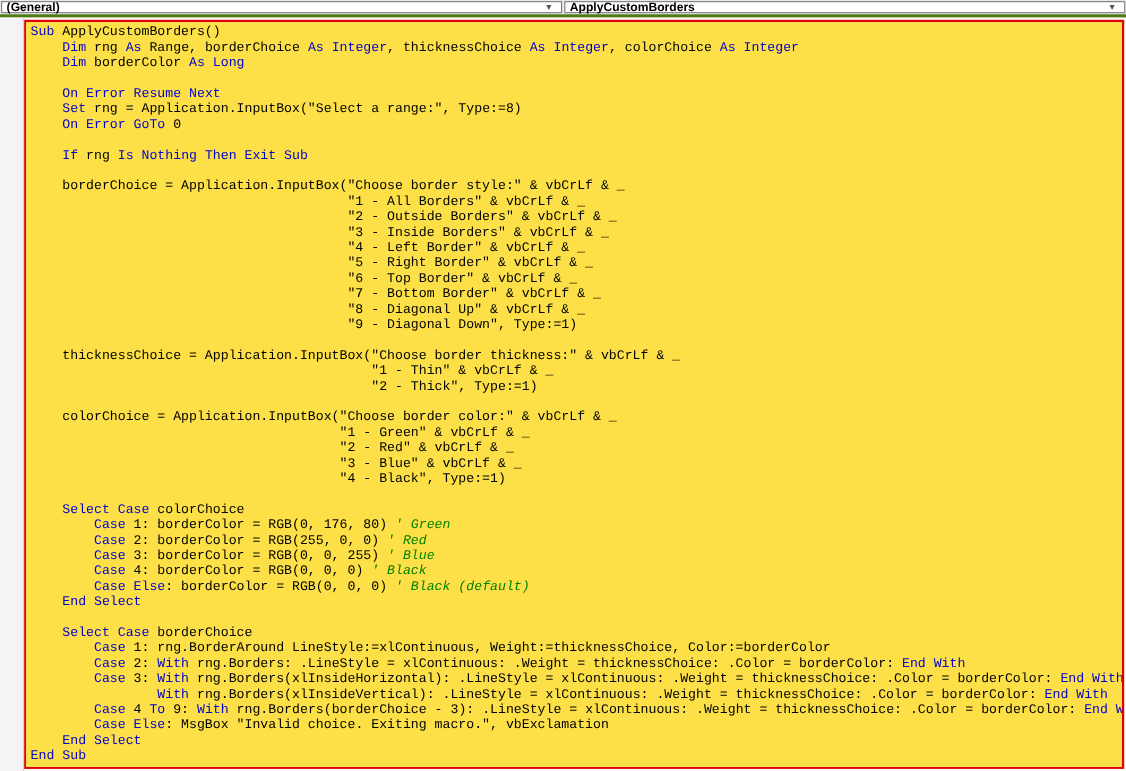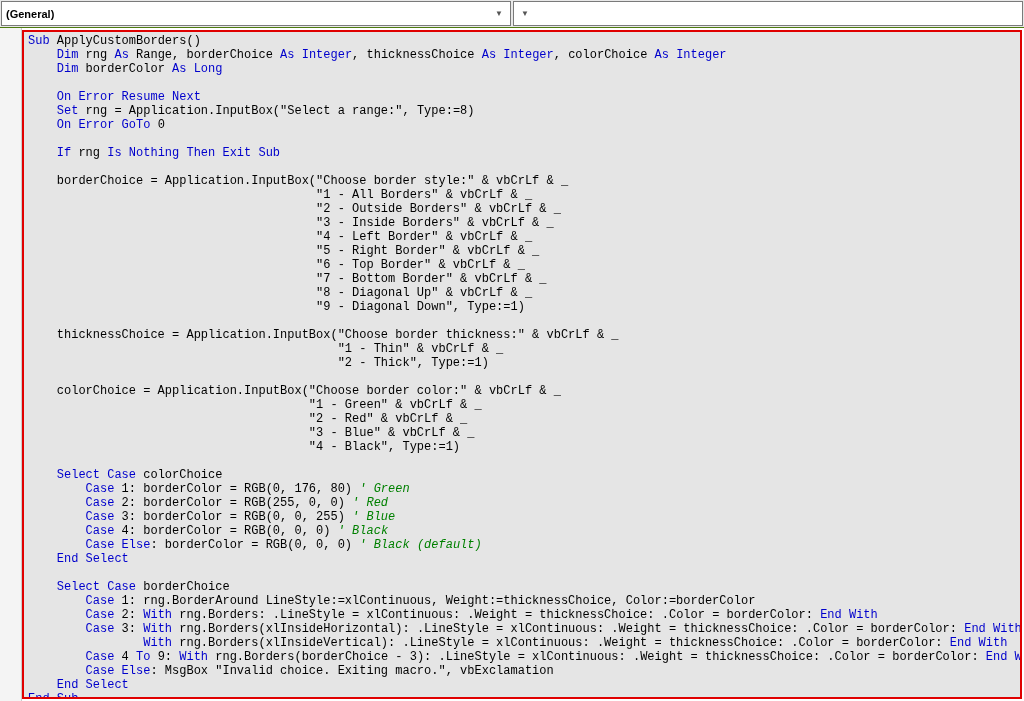--- a/index.html
+++ b/index.html
@@ -9,22 +9,22 @@
     background: #f0f0f0;
     width: 1024px;
     height: 701px;
     overflow: hidden;
     display: flex;
     flex-direction: column;
   }
   .top-bar {
     display: flex;
     background: #e8e8e8;
-    border-bottom: 1px solid #4d7c0f;
-    height: 28px;
+    border-bottom: 3px solid #4d7c0f;
+    height: 16px;
     font-family: Tahoma, Arial, sans-serif;
     font-size: 11px;
   }
   .dropdown {
     flex: 1;
     display: flex;
     align-items: center;
     background: #fff;
     border: 1px solid #7a7a7a;
     margin: 1px;
@@ -46,21 +46,21 @@
     overflow: hidden;
     position: relative;
   }
   .gutter {
     width: 22px;
     background: #f4f4f4;
     border-right: 1px solid #ccc;
   }
   .code-pane {
     flex: 1;
-    background: #e5e5e5;
+    background: #fde047;
     border: 2px solid #e00000;
     margin: 2px 2px 2px 0;
     overflow: auto;
     padding: 2px 4px;
     white-space: pre;
     line-height: 14px;
     font-family: Consolas, 'Courier New', monospace;
     font-size: 12px;
     color: #000;
   }
@@ -69,20 +69,21 @@
 </style>
 </head>
 <body>
 
 <div class="top-bar">
   <div class="dropdown">
     <span class="dd-text">(General)</span>
     <span class="dd-arrow">▼</span>
   </div>
   <div class="dropdown">
+    <span class="dd-text">ApplyCustomBorders</span>
     <span class="dd-arrow">▼</span>
   </div>
 </div>
 
 <div class="main-area">
   <div class="gutter"></div>
   <div class="code-pane" id="code-pane"><div><span class="kw">Sub</span><span> ApplyCustomBorders()</span></div><div><span>    </span><span class="kw">Dim</span><span> rng </span><span class="kw">As</span><span> Range, borderChoice </span><span class="kw">As Integer</span><span>, thicknessChoice </span><span class="kw">As Integer</span><span>, colorChoice </span><span class="kw">As Integer</span></div><div><span>    </span><span class="kw">Dim</span><span> borderColor </span><span class="kw">As Long</span></div><div>&nbsp;</div><div><span>    </span><span class="kw">On Error Resume Next</span></div><div><span>    </span><span class="kw">Set</span><span> rng = Application.InputBox("Select a range:", Type:=8)</span></div><div><span>    </span><span class="kw">On Error GoTo</span><span> 0</span></div><div>&nbsp;</div><div><span>    </span><span class="kw">If</span><span> rng </span><span class="kw">Is Nothing Then Exit Sub</span></div><div>&nbsp;</div><div><span>    borderChoice = Application.InputBox("Choose border style:" &amp; vbCrLf &amp; _</span></div><div><span>                                        "1 - All Borders" &amp; vbCrLf &amp; _</span></div><div><span>                                        "2 - Outside Borders" &amp; vbCrLf &amp; _</span></div><div><span>                                        "3 - Inside Borders" &amp; vbCrLf &amp; _</span></div><div><span>                                        "4 - Left Border" &amp; vbCrLf &amp; _</span></div><div><span>                                        "5 - Right Border" &amp; vbCrLf &amp; _</span></div><div><span>                                        "6 - Top Border" &amp; vbCrLf &amp; _</span></div><div><span>                                        "7 - Bottom Border" &amp; vbCrLf &amp; _</span></div><div><span>                                        "8 - Diagonal Up" &amp; vbCrLf &amp; _</span></div><div><span>                                        "9 - Diagonal Down", Type:=1)</span></div><div>&nbsp;</div><div><span>    thicknessChoice = Application.InputBox("Choose border thickness:" &amp; vbCrLf &amp; _</span></div><div><span>                                           "1 - Thin" &amp; vbCrLf &amp; _</span></div><div><span>                                           "2 - Thick", Type:=1)</span></div><div>&nbsp;</div><div><span>    colorChoice = Application.InputBox("Choose border color:" &amp; vbCrLf &amp; _</span></div><div><span>                                       "1 - Green" &amp; vbCrLf &amp; _</span></div><div><span>                                       "2 - Red" &amp; vbCrLf &amp; _</span></div><div><span>                                       "3 - Blue" &amp; vbCrLf &amp; _</span></div><div><span>                                       "4 - Black", Type:=1)</span></div><div>&nbsp;</div><div><span>    </span><span class="kw">Select Case</span><span> colorChoice</span></div><div><span>        </span><span class="kw">Case</span><span> 1: borderColor = RGB(0, 176, 80) </span><span class="cm">' Green</span></div><div><span>        </span><span class="kw">Case</span><span> 2: borderColor = RGB(255, 0, 0) </span><span class="cm">' Red</span></div><div><span>        </span><span class="kw">Case</span><span> 3: borderColor = RGB(0, 0, 255) </span><span class="cm">' Blue</span></div><div><span>        </span><span class="kw">Case</span><span> 4: borderColor = RGB(0, 0, 0) </span><span class="cm">' Black</span></div><div><span>        </span><span class="kw">Case Else</span><span>: borderColor = RGB(0, 0, 0) </span><span class="cm">' Black (default)</span></div><div><span>    </span><span class="kw">End Select</span></div><div>&nbsp;</div><div><span>    </span><span class="kw">Select Case</span><span> borderChoice</span></div><div><span>        </span><span class="kw">Case</span><span> 1: rng.BorderAround LineStyle:=xlContinuous, Weight:=thicknessChoice, Color:=borderColor</span></div><div><span>        </span><span class="kw">Case</span><span> 2: </span><span class="kw">With</span><span> rng.Borders: .LineStyle = xlContinuous: .Weight = thicknessChoice: .Color = borderColor: </span><span class="kw">End With</span></div><div><span>        </span><span class="kw">Case</span><span> 3: </span><span class="kw">With</span><span> rng.Borders(xlInsideHorizontal): .LineStyle = xlContinuous: .Weight = thicknessChoice: .Color = borderColor: </span><span class="kw">End With</span></div><div><span>                </span><span class="kw">With</span><span> rng.Borders(xlInsideVertical): .LineStyle = xlContinuous: .Weight = thicknessChoice: .Color = borderColor: </span><span class="kw">End With</span></div><div><span>        </span><span class="kw">Case</span><span> 4 </span><span class="kw">To</span><span> 9: </span><span class="kw">With</span><span> rng.Borders(borderChoice - 3): .LineStyle = xlContinuous: .Weight = thicknessChoice: .Color = borderColor: </span><span class="kw">End With</span></div><div><span>        </span><span class="kw">Case Else</span><span>: MsgBox "Invalid choice. Exiting macro.", vbExclamation</span></div><div><span>    </span><span class="kw">End Select</span></div><div><span class="kw">End Sub</span></div></div>
 </div>
 
 </body></html>

